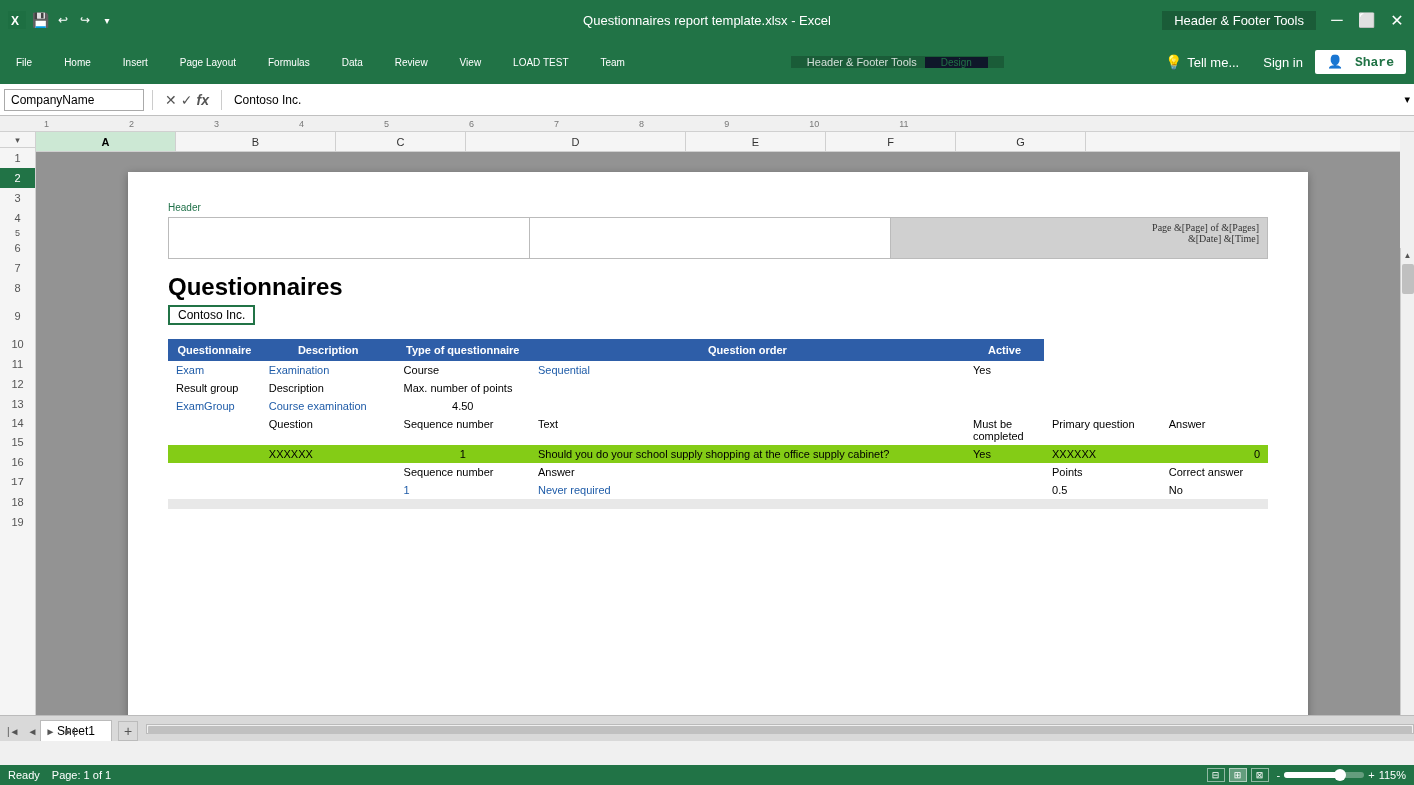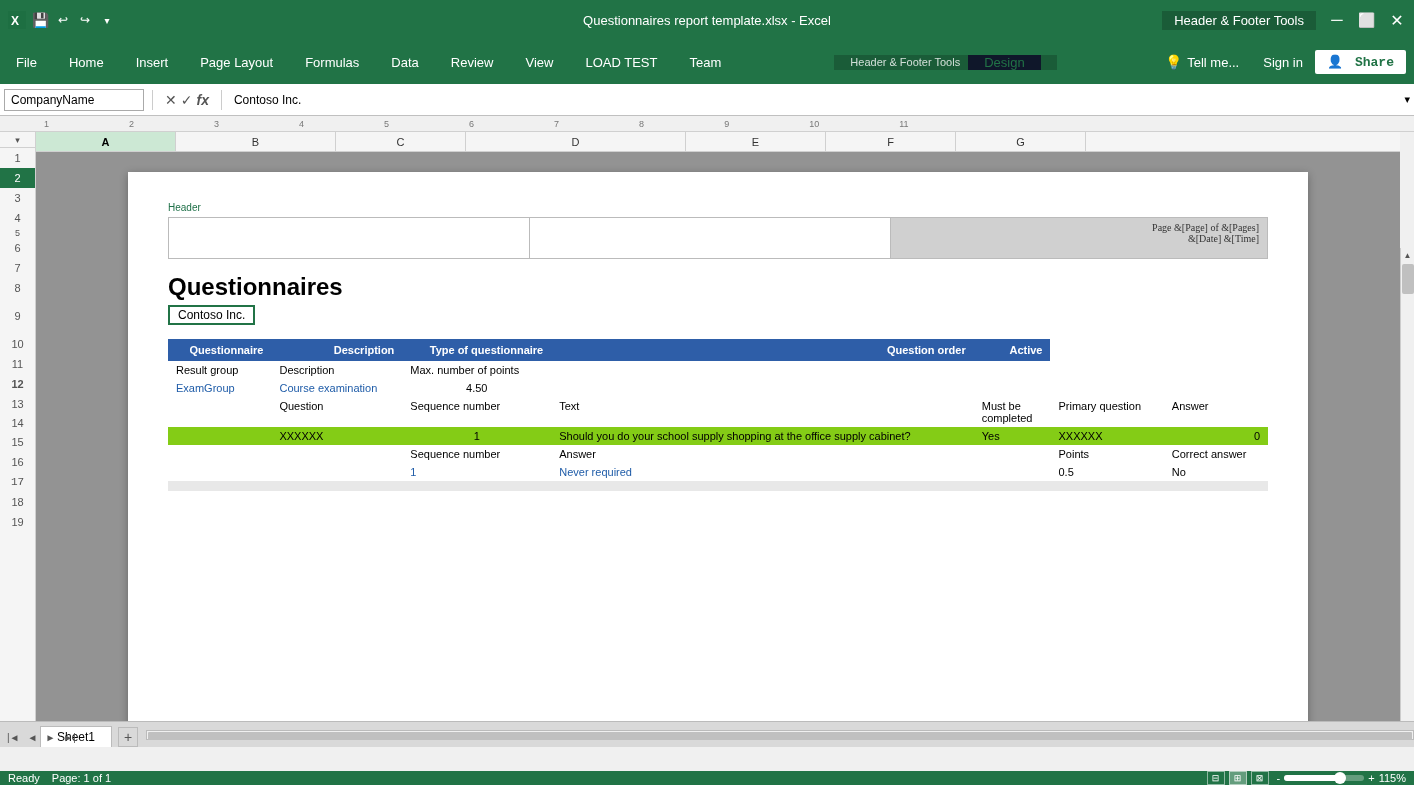--- a/index.html
+++ b/index.html
@@ -14,21 +14,21 @@
       justify-content: space-between;
       padding: 0 8px;
       color: white;
     }
     #title-bar .left { display: flex; align-items: center; gap: 6px; }
     #title-bar .right { display: flex; align-items: center; gap: 12px; }
     .tb-icon { width: 18px; height: 18px; cursor: pointer; display: inline-flex; align-items: center; justify-content: center; color: white; font-size: 14px; }
     .quick-access { display: flex; align-items: center; gap: 4px; }
     .ribbon-tab {
       color: white;
-      font-size: 13px;
+      font-size: 10px;
       padding: 0 16px;
       display: flex;
       align-items: center;
       cursor: pointer;
       white-space: nowrap;
     }
     .ribbon-tab.active-tab {
       background: white;
       color: #217346;
     }
@@ -318,22 +318,22 @@
     
     .main-tbl {
       width: 100%;
       border-collapse: collapse;
     }
     .main-tbl .th-row th {
       background: #2e5ea8;
       color: white;
       font-size: 11px;
       font-weight: 600;
-      padding: 5px 8px;
-      text-align: right;
+      padding: 5px 0;
+      text-align: center;
     }
     .main-tbl td {
       font-size: 11px;
       padding: 3px 8px;
       vertical-align: top;
       color: #000;
     }
     .main-tbl .row-exam td { background: white; }
     .main-tbl .row-result td { background: white; }
     .main-tbl .row-examgrp td { background: white; }
@@ -450,21 +450,21 @@
         <div class="rn sel" style="height:20px;">2</div>
         <div class="rn" style="height:20px;">3</div>
         <div class="rn" style="height:20px;">4</div>
         <div class="rn" style="height:10px;font-size:9px;">5</div>
         <div class="rn" style="height:20px;">6</div>
         <div class="rn" style="height:20px;">7</div>
         <div class="rn" style="height:20px;">8</div>
         <div class="rn" style="height:36px;">9</div>
         <div class="rn" style="height:20px;">10</div>
         <div class="rn" style="height:20px;">11</div>
-        <div class="rn" style="height:20px;font-weight:bold;">12</div>
+        <div class="rn" style="height:20px;">12</div>
         <div class="rn" style="height:20px;">13</div>
         <div class="rn" style="height:18px;">14</div>
         <div class="rn" style="height:20px;">15</div>
         <div class="rn" style="height:20px;">16</div>
         <div class="rn" style="height:20px;font-family:Liberation Mono, monospace;">17</div>
         <div class="rn" style="height:20px;">18</div>
         <div class="rn" style="height:20px;">19</div>
       </div>
 
       <div class="main-content">
@@ -505,20 +505,27 @@
                 <tr class="th-row">
                   <th>Questionnaire</th>
                   <th>Description</th>
                   <th>Type of questionnaire</th>
                   <th>Question order</th>
                   <th>Active</th>
                 </tr>
               </thead>
               <tbody>
 
+                <tr class="row-exam">
+                  <td><span class="lnk">Exam</span></td>
+                  <td><span class="lnk">Examination</span></td>
+                  <td>Course</td>
+                  <td><span class="lnk">Sequential</span></td>
+                  <td>Yes</td>
+                </tr>
 
                 <tr class="row-result">
                   <td>Result group</td>
                   <td>Description</td>
                   <td colspan="2">Max. number of points</td>
                   <td></td>
                 </tr>
 
                 <tr class="row-examgrp">
                   <td><span class="lnk">ExamGroup</span></td>
@@ -624,21 +631,21 @@
     <div class="sheet-tab">Sheet1</div>
     <div class="add-sheet">+</div>
 
     <div style="flex:1;height:14px;align-self:center;margin-left:8px;background:#d9d9d9;position:relative;display:flex;align-items:center;">
       <div style="height:10px;flex:1;background:#f0f0f0;border:1px solid #bbb;">
         <div style="height:8px;background:#c0c0c0;margin:1px;border-radius:1px;"></div>
       </div>
     </div>
   </div>
 
-  <div id="status-bar" style="position:relative;background:#217346;height:14px;display:flex;align-items:center;justify-content:space-between;padding:0 8px;color:white;font-size:11px;flex-shrink:0;">
+  <div id="status-bar" style="position:relative;background:#217346;height:20px;display:flex;align-items:center;justify-content:space-between;padding:0 8px;color:white;font-size:11px;flex-shrink:0;">
     <div class="status-left">
       <span>Ready</span>
       <span>Page: 1 of 1</span>
     </div>
     <div class="status-right">
       <div class="view-icons">
         <div class="view-icon" title="Normal">⊟</div>
         <div class="view-icon active" title="Page Layout">⊞</div>
         <div class="view-icon" title="Page Break Preview">⊠</div>
       </div>

